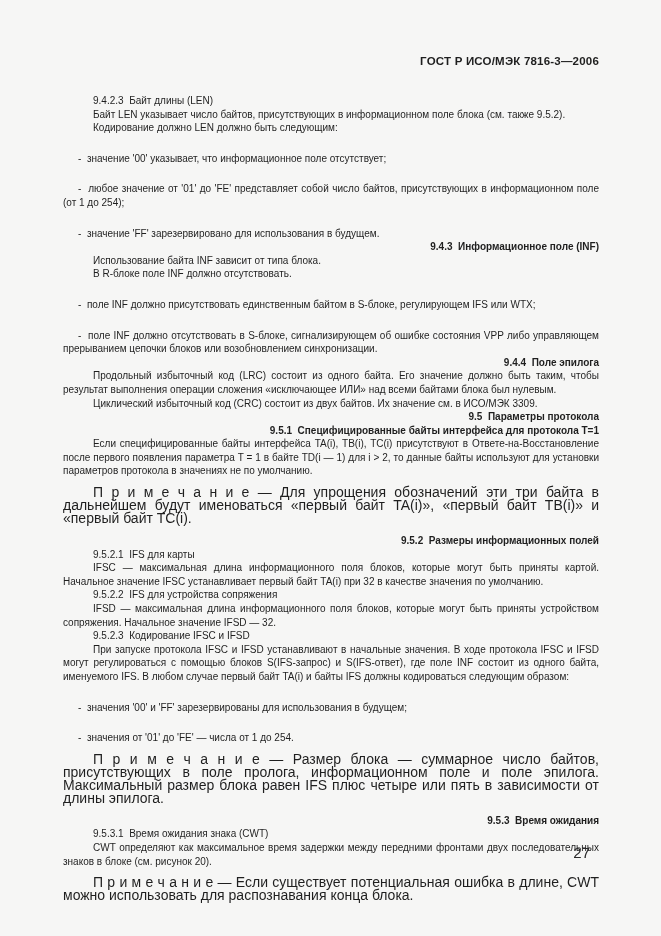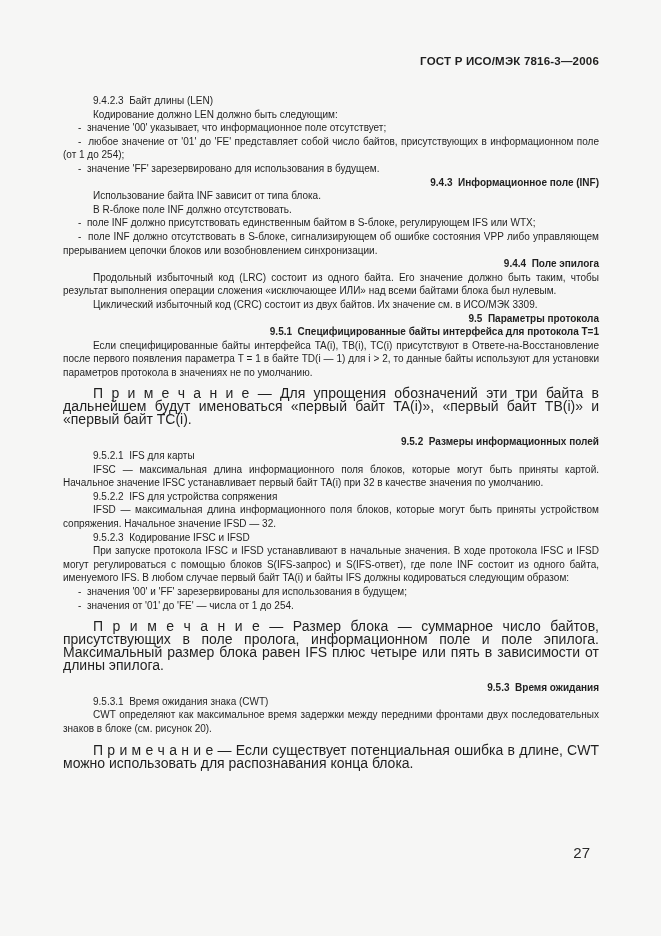--- a/index.html
+++ b/index.html
@@ -45,20 +45,21 @@
   }
   .h4 {
     text-indent: 30px;
     text-align: left;
   }
   .p {
     text-indent: 30px;
   }
   .li {
     text-indent: 15px;
+    margin-top: 17px;
   }
   .note {
     font-size: 14px;
     line-height: 13px;
     text-indent: 30px;
     margin: 8px 0 9px 0;
   }
   .page-number {
     position: absolute;
     top: 844px;
@@ -68,20 +69,21 @@
   }
 </style>
 </head>
 <body>
 
 <div class="page" style="background: rgb(246, 246, 245); color: rgb(31, 31, 31);">
   <div class="running-header">ГОСТ Р ИСО/МЭК 7816-3—2006</div>
 
   <div class="content">
       <div class="blk h4">9.4.2.3&nbsp; Байт длины (LEN)</div>
+      <div class="blk p">Байт LEN указывает число байтов, присутствующих в информационном поле блока (см. также 9.5.2).</div>
       <div class="blk p">Кодирование должно LEN должно быть следующим:</div>
       <div class="blk li">-&nbsp; значение '00' указывает, что информационное поле отсутствует;</div>
       <div class="blk li">-&nbsp; любое значение от '01' до 'FE' представляет собой число байтов, присутствующих в информационном поле (от 1 до 254);</div>
       <div class="blk li">-&nbsp; значение 'FF' зарезервировано для использования в будущем.</div>
       <div class="blk h3">9.4.3&nbsp; Информационное поле (INF)</div>
       <div class="blk p">Использование байта INF зависит от типа блока.</div>
       <div class="blk p">В R-блоке поле INF должно отсутствовать.</div>
       <div class="blk li">-&nbsp; поле INF должно присутствовать единственным байтом в S-блоке, регулирующем IFS или WTX;</div>
       <div class="blk li">-&nbsp; поле INF должно отсутствовать в S-блоке, сигнализирующем об ошибке состояния VPP либо управляющем прерыванием цепочки блоков или возобновлением синхронизации.</div>
       <div class="blk h3">9.4.4&nbsp; Поле эпилога</div>

